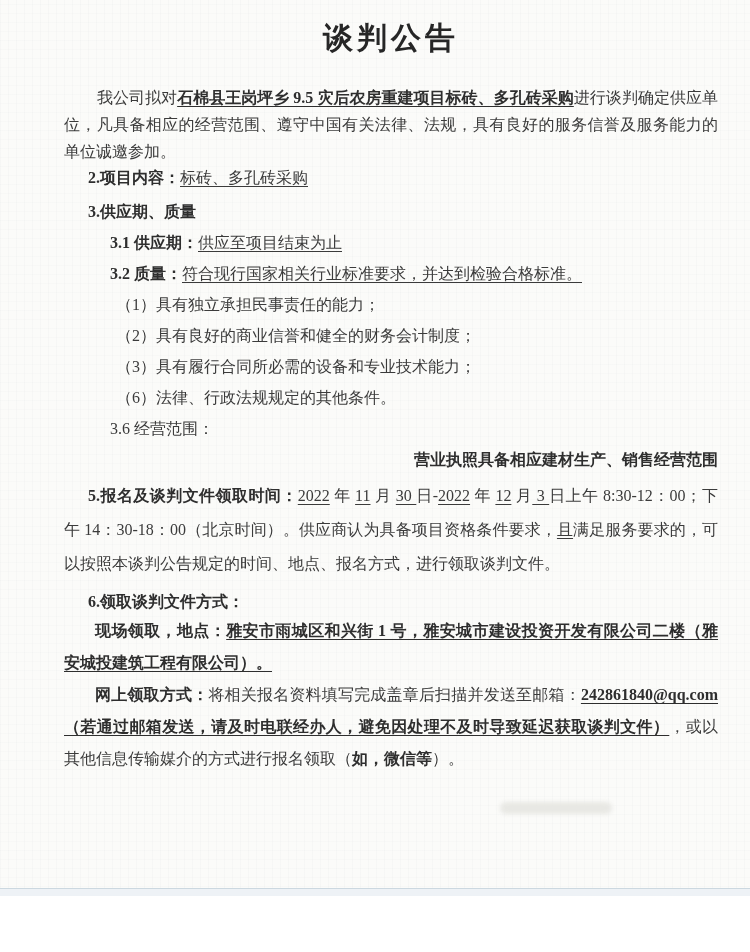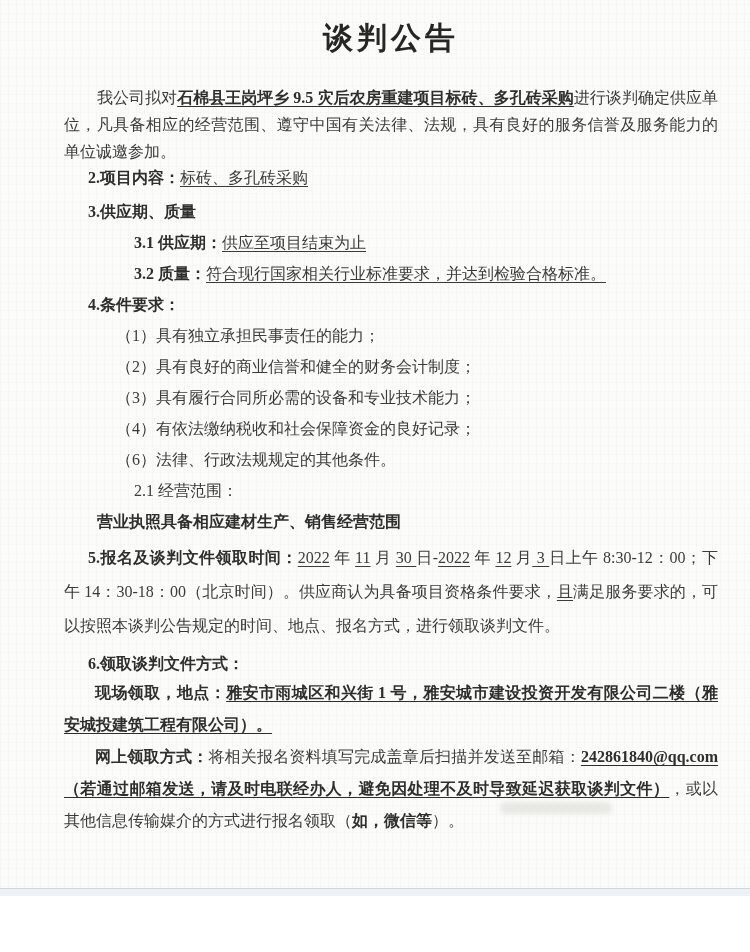--- a/index.html
+++ b/index.html
@@ -33,23 +33,23 @@
   .u{text-decoration:underline;text-underline-offset:3px;text-decoration-thickness:1px;}
   .intro{
     margin-top:24px;
     line-height:27px;
     text-indent:33px;
     text-align:justify;
   }
   .line{line-height:25px;margin:0 0 0 24px;}
   .sec{line-height:31px;margin:0;}
   .ind1{margin-left:24px;}      
-  .ind2{margin-left:70px;}      
+  .ind2{margin-left:46px;}      
   .cond{line-height:31px;margin:0;text-indent:52px;text-align:justify;}
-  .scope-line{line-height:31px;margin:0 0 0 33px;}
+  .scope-line{line-height:31px;margin:0 0 0 33px;text-align:right;}
   .p5{margin-top:4px;line-height:34px;text-indent:24px;text-align:justify;}
   .h6{line-height:26px;margin:8px 0 0 24px;}
   .onsite{line-height:32px;text-indent:31px;text-align:justify;}
   .online{line-height:32px;text-indent:31px;text-align:justify;}
   .mt6{margin-top:6px;}
   
   .bottom-strip{
     position:absolute;left:0;right:0;bottom:0;height:7px;
     background:#eef2f6;border-top:1px solid #ccd8e0;
   }
@@ -77,30 +77,28 @@
 
 
   <p class="line"><span class="b">2.项目内容：</span><span class="u">标砖、多孔砖采购</span></p>
 
   <p class="sec ind1 mt6"><span class="b">3.供应期、质量</span></p>
 
   <p class="sec ind2"><span class="b">3.1 供应期：</span><span class="u">供应至项目结束为止</span></p>
 
   <p class="sec ind2"><span class="b">3.2 质量：</span><span class="u">符合现行国家相关行业标准要求，并达到检验合格标准。</span></p>
 
-  <p class="sec ind1"><span class="b">4.条件要求：</span></p>
 
 
   <p class="cond">（1）具有独立承担民事责任的能力；</p>
   <p class="cond">（2）具有良好的商业信誉和健全的财务会计制度；</p>
   <p class="cond">（3）具有履行合同所必需的设备和专业技术能力；</p>
-  <p class="cond">（4）有依法缴纳税收和社会保障资金的良好记录；</p>
   <p class="cond">（6）法律、行政法规规定的其他条件。</p>
 
-  <p class="sec ind2"><span>2.1 经营范围：</span></p>
+  <p class="sec ind2"><span>3.6 经营范围：</span></p>
 
   <p class="scope-line"><span class="b">营业执照具备相应建材生产、销售经营范围</span></p>
 
   <p class="p5"><span class="b">5.报名及谈判文件领取时间：</span><span class="u">2022</span><span> 年 </span><span class="u">11</span><span> 月 </span><span class="u"> 30 </span><span> 日-</span><span class="u">2022</span><span> 年 </span><span class="u">12</span><span> 月</span><span class="u"> 3 </span><span>日上午 8:30-12：00；下午 14：30-18：00（北京时间）。供应商认为具备项目资格条件要求，</span><span class="u">且</span><span>满足服务要求的，可以按照本谈判公告规定的时间、地点、报名方式，进行领取谈判文件。</span></p>
 
   <p class="sec h6"><span class="b">6.领取谈判文件方式：</span></p>
 
   <p class="onsite"><span class="b">现场领取，地点：</span><span class="b u">雅安市雨城区和兴街 1 号，雅安城市建设投资开发有限公司二楼（雅安城投建筑工程有限公司）。</span></p>
 
   <p class="online"><span class="b">网上领取方式：</span><span>将相关报名资料填写完成盖章后扫描并发送至邮箱：</span><span class="b u">242861840@qq.com</span><span class="b u">（若通过邮箱发送，请及时电联经办人，避免因处理不及时导致延迟获取谈判文件）</span><span>，或以其他信息传输媒介的方式进行报名领取（</span><span class="b">如，微信等</span><span>）。</span></p>

